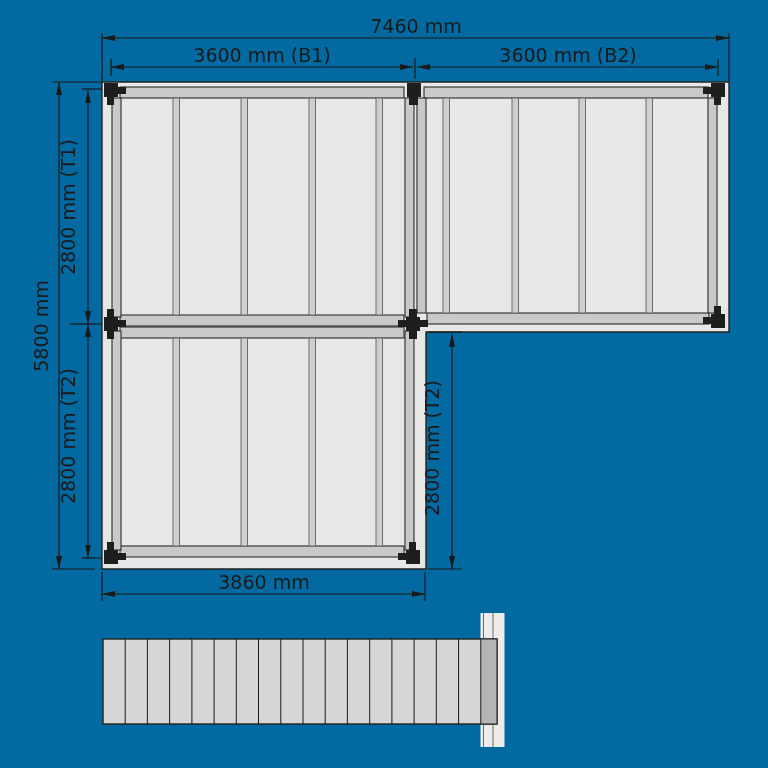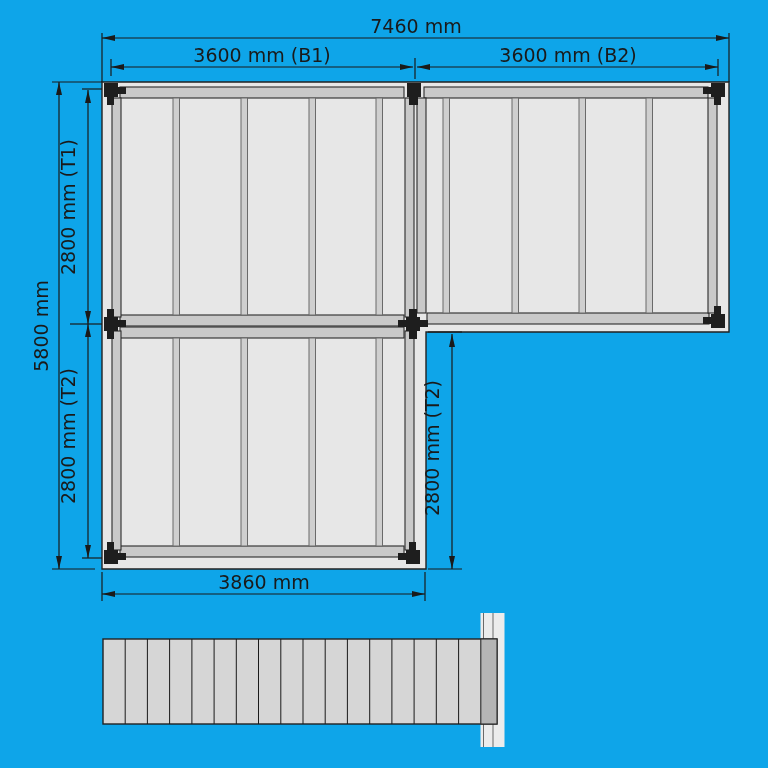--- a/index.html
+++ b/index.html
@@ -1,19 +1,19 @@
 <!DOCTYPE html>
 <html><head>
 <meta charset="utf-8">
 <style>
   html, body { margin: 0; padding: 0; background: #ffffff; }
   .canvas {
     position: relative;
     width: 768px; height: 768px;
-    background: #0ea5e9;
+    background: #0369a1;
     overflow: hidden;
   }
   svg text {
     font-family: "DejaVu Sans", "Liberation Sans", sans-serif;
     font-size: 19px;
     fill: #1a1a1a;
   }
   .dimline line, .dimline polyline { stroke: #1a1a1a; stroke-width: 1.2; }
   .extline { stroke: #1a1a1a; stroke-width: 1; }
   .arrow { fill: #1a1a1a; stroke: none; }

